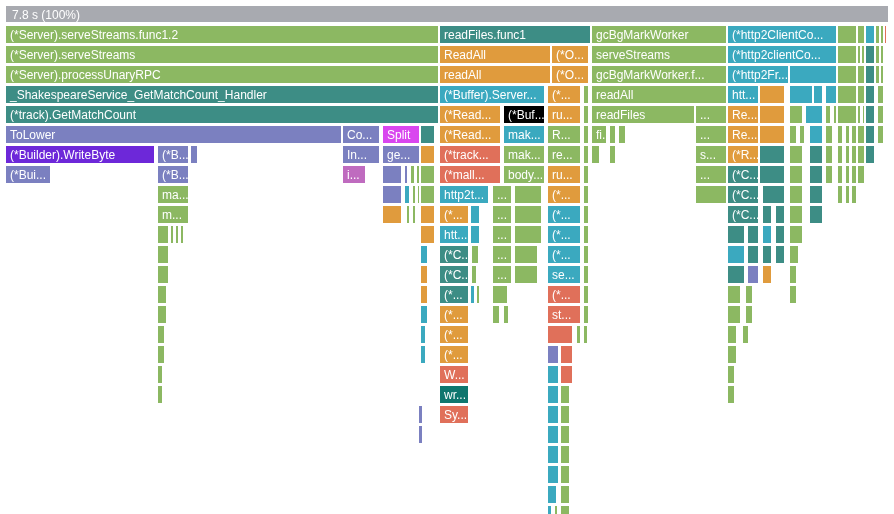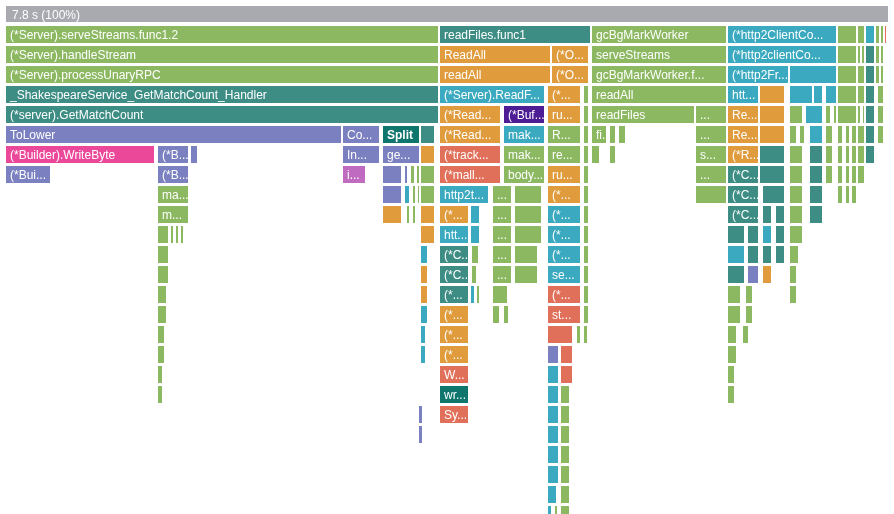--- a/index.html
+++ b/index.html
@@ -36,21 +36,21 @@
         <span class="lbl">(*http2ClientCo...</span>
       </div>
       <div class="fr" style="left: 837px; top: 25px; width: 20px; height: 19px; background: rgb(140, 184, 98);"></div>
       <div class="fr" style="left: 857px; top: 25px; width: 8px; height: 19px; background: rgb(140, 184, 98);"></div>
       <div class="fr" style="left: 865px; top: 25px; width: 10px; height: 19px; background: rgb(59, 169, 191);"></div>
       <div class="fr" style="left: 875px; top: 25px; width: 5px; height: 19px; background: rgb(140, 184, 98);"></div>
       <div class="fr" style="left: 880px; top: 25px; width: 4px; height: 19px; background: rgb(140, 184, 98);"></div>
       <div class="fr" style="left: 884px; top: 25px; width: 3px; height: 19px; background: rgb(224, 112, 90);"></div>
       <div class="fr" style="left: 887px; top: 25px; width: 2px; height: 19px; background: rgb(59, 169, 191);"></div>
       <div class="fr" style="left: 5px; top: 45px; width: 434px; height: 19px; background: rgb(140, 184, 98);">
-        <span class="lbl">(*Server).handleStream</span>
+        <span class="lbl">(*Server).serveStreams</span>
       </div>
       <div class="fr" style="left: 439px; top: 45px; width: 112px; height: 19px; background: rgb(224, 155, 61);">
         <span class="lbl">ReadAll</span>
       </div>
       <div class="fr" style="left: 551px; top: 45px; width: 38px; height: 19px; background: rgb(224, 155, 61);">
         <span class="lbl">(*O...</span>
       </div>
       <div class="fr" style="left: 591px; top: 45px; width: 136px; height: 19px; background: rgb(140, 184, 98);">
         <span class="lbl">serveStreams</span>
       </div>
@@ -81,47 +81,47 @@
       <div class="fr" style="left: 789px; top: 65px; width: 48px; height: 19px; background: rgb(59, 169, 191);"></div>
       <div class="fr" style="left: 837px; top: 65px; width: 20px; height: 19px; background: rgb(140, 184, 98);"></div>
       <div class="fr" style="left: 857px; top: 65px; width: 8px; height: 19px; background: rgb(140, 184, 98);"></div>
       <div class="fr" style="left: 865px; top: 65px; width: 10px; height: 19px; background: rgb(61, 141, 133);"></div>
       <div class="fr" style="left: 875px; top: 65px; width: 5px; height: 19px; background: rgb(140, 184, 98);"></div>
       <div class="fr" style="left: 880px; top: 65px; width: 4px; height: 19px; background: rgb(140, 184, 98);"></div>
       <div class="fr" style="left: 5px; top: 85px; width: 434px; height: 19px; background: rgb(61, 141, 133);">
         <span class="lbl">_ShakespeareService_GetMatchCount_Handler</span>
       </div>
       <div class="fr" style="left: 439px; top: 85px; width: 106px; height: 19px; background: rgb(59, 169, 191);">
-        <span class="lbl">(*Server).ReadF...</span>
+        <span class="lbl">(*Buffer).Server...</span>
       </div>
       <div class="fr" style="left: 547px; top: 85px; width: 34px; height: 19px; background: rgb(224, 155, 61);">
         <span class="lbl">(*...</span>
       </div>
       <div class="fr" style="left: 583px; top: 85px; width: 6px; height: 19px; background: rgb(140, 184, 98);"></div>
       <div class="fr" style="left: 591px; top: 85px; width: 136px; height: 19px; background: rgb(140, 184, 98);">
         <span class="lbl">readAll</span>
       </div>
       <div class="fr" style="left: 727px; top: 85px; width: 32px; height: 19px; background: rgb(59, 169, 191);">
         <span class="lbl">htt...</span>
       </div>
       <div class="fr" style="left: 759px; top: 85px; width: 26px; height: 19px; background: rgb(224, 155, 61);"></div>
       <div class="fr" style="left: 789px; top: 85px; width: 24px; height: 19px; background: rgb(59, 169, 191);"></div>
       <div class="fr" style="left: 813px; top: 85px; width: 10px; height: 19px; background: rgb(59, 169, 191);"></div>
       <div class="fr" style="left: 825px; top: 85px; width: 12px; height: 19px; background: rgb(59, 169, 191);"></div>
       <div class="fr" style="left: 837px; top: 85px; width: 20px; height: 19px; background: rgb(140, 184, 98);"></div>
       <div class="fr" style="left: 857px; top: 85px; width: 8px; height: 19px; background: rgb(140, 184, 98);"></div>
       <div class="fr" style="left: 865px; top: 85px; width: 10px; height: 19px; background: rgb(61, 141, 133);"></div>
       <div class="fr" style="left: 877px; top: 85px; width: 7px; height: 19px; background: rgb(140, 184, 98);"></div>
       <div class="fr" style="left: 5px; top: 105px; width: 434px; height: 19px; background: rgb(61, 141, 133);">
-        <span class="lbl">(*server).GetMatchCount</span>
+        <span class="lbl">(*track).GetMatchCount</span>
       </div>
       <div class="fr" style="left: 439px; top: 105px; width: 62px; height: 19px; background: rgb(224, 155, 61);">
         <span class="lbl">(*Read...</span>
       </div>
-      <div class="fr" style="left: 503px; top: 105px; width: 42px; height: 19px; background: #4c1d95;">
+      <div class="fr" style="left: 503px; top: 105px; width: 42px; height: 19px; background: #000000;">
         <span class="lbl">(*Buf...</span>
       </div>
       <div class="fr" style="left: 547px; top: 105px; width: 34px; height: 19px; background: rgb(224, 155, 61);">
         <span class="lbl">ru...</span>
       </div>
       <div class="fr" style="left: 583px; top: 105px; width: 6px; height: 19px; background: rgb(140, 184, 98);"></div>
       <div class="fr" style="left: 591px; top: 105px; width: 104px; height: 19px; background: rgb(140, 184, 98);">
         <span class="lbl">readFiles</span>
       </div>
       <div class="fr" style="left: 695px; top: 105px; width: 32px; height: 19px; background: rgb(140, 184, 98);">
@@ -139,21 +139,21 @@
       <div class="fr" style="left: 857px; top: 105px; width: 4px; height: 19px; background: rgb(140, 184, 98);"></div>
       <div class="fr" style="left: 862px; top: 105px; width: 3px; height: 19px; background: rgb(140, 184, 98);"></div>
       <div class="fr" style="left: 865px; top: 105px; width: 10px; height: 19px; background: rgb(61, 141, 133);"></div>
       <div class="fr" style="left: 877px; top: 105px; width: 7px; height: 19px; background: rgb(140, 184, 98);"></div>
       <div class="fr" style="left: 5px; top: 125px; width: 337px; height: 19px; background: rgb(123, 128, 192);">
         <span class="lbl">ToLower</span>
       </div>
       <div class="fr" style="left: 342px; top: 125px; width: 38px; height: 19px; background: rgb(123, 128, 192);">
         <span class="lbl">Co...</span>
       </div>
-      <div class="fr" style="left: 382px; top: 125px; width: 38px; height: 19px; background: #0f766e; font-weight: bold;">
+      <div class="fr" style="left: 382px; top: 125px; width: 38px; height: 19px; background: #d946ef;">
         <span class="lbl">Split</span>
       </div>
       <div class="fr" style="left: 420px; top: 125px; width: 15px; height: 19px; background: rgb(61, 141, 133);"></div>
       <div class="fr" style="left: 439px; top: 125px; width: 62px; height: 19px; background: rgb(224, 155, 61);">
         <span class="lbl">(*Read...</span>
       </div>
       <div class="fr" style="left: 503px; top: 125px; width: 42px; height: 19px; background: rgb(59, 169, 191);">
         <span class="lbl">mak...</span>
       </div>
       <div class="fr" style="left: 547px; top: 125px; width: 34px; height: 19px; background: rgb(140, 184, 98);">
@@ -175,21 +175,21 @@
       <div class="fr" style="left: 789px; top: 125px; width: 8px; height: 19px; background: rgb(140, 184, 98);"></div>
       <div class="fr" style="left: 799px; top: 125px; width: 6px; height: 19px; background: rgb(140, 184, 98);"></div>
       <div class="fr" style="left: 809px; top: 125px; width: 14px; height: 19px; background: rgb(59, 169, 191);"></div>
       <div class="fr" style="left: 825px; top: 125px; width: 8px; height: 19px; background: rgb(140, 184, 98);"></div>
       <div class="fr" style="left: 837px; top: 125px; width: 6px; height: 19px; background: rgb(140, 184, 98);"></div>
       <div class="fr" style="left: 845px; top: 125px; width: 5px; height: 19px; background: rgb(140, 184, 98);"></div>
       <div class="fr" style="left: 851px; top: 125px; width: 6px; height: 19px; background: rgb(140, 184, 98);"></div>
       <div class="fr" style="left: 857px; top: 125px; width: 8px; height: 19px; background: rgb(140, 184, 98);"></div>
       <div class="fr" style="left: 865px; top: 125px; width: 10px; height: 19px; background: rgb(61, 141, 133);"></div>
       <div class="fr" style="left: 877px; top: 125px; width: 7px; height: 19px; background: rgb(140, 184, 98);"></div>
-      <div class="fr" style="left: 5px; top: 145px; width: 150px; height: 19px; background: #ec4899;">
+      <div class="fr" style="left: 5px; top: 145px; width: 150px; height: 19px; background: #6d28d9;">
         <span class="lbl">(*Builder).WriteByte</span>
       </div>
       <div class="fr" style="left: 157px; top: 145px; width: 32px; height: 19px; background: rgb(123, 128, 192);">
         <span class="lbl">(*B...</span>
       </div>
       <div class="fr" style="left: 190px; top: 145px; width: 8px; height: 19px; background: rgb(123, 128, 192);"></div>
       <div class="fr" style="left: 342px; top: 145px; width: 38px; height: 19px; background: rgb(123, 128, 192);">
         <span class="lbl">In...</span>
       </div>
       <div class="fr" style="left: 382px; top: 145px; width: 38px; height: 19px; background: rgb(123, 128, 192);">

